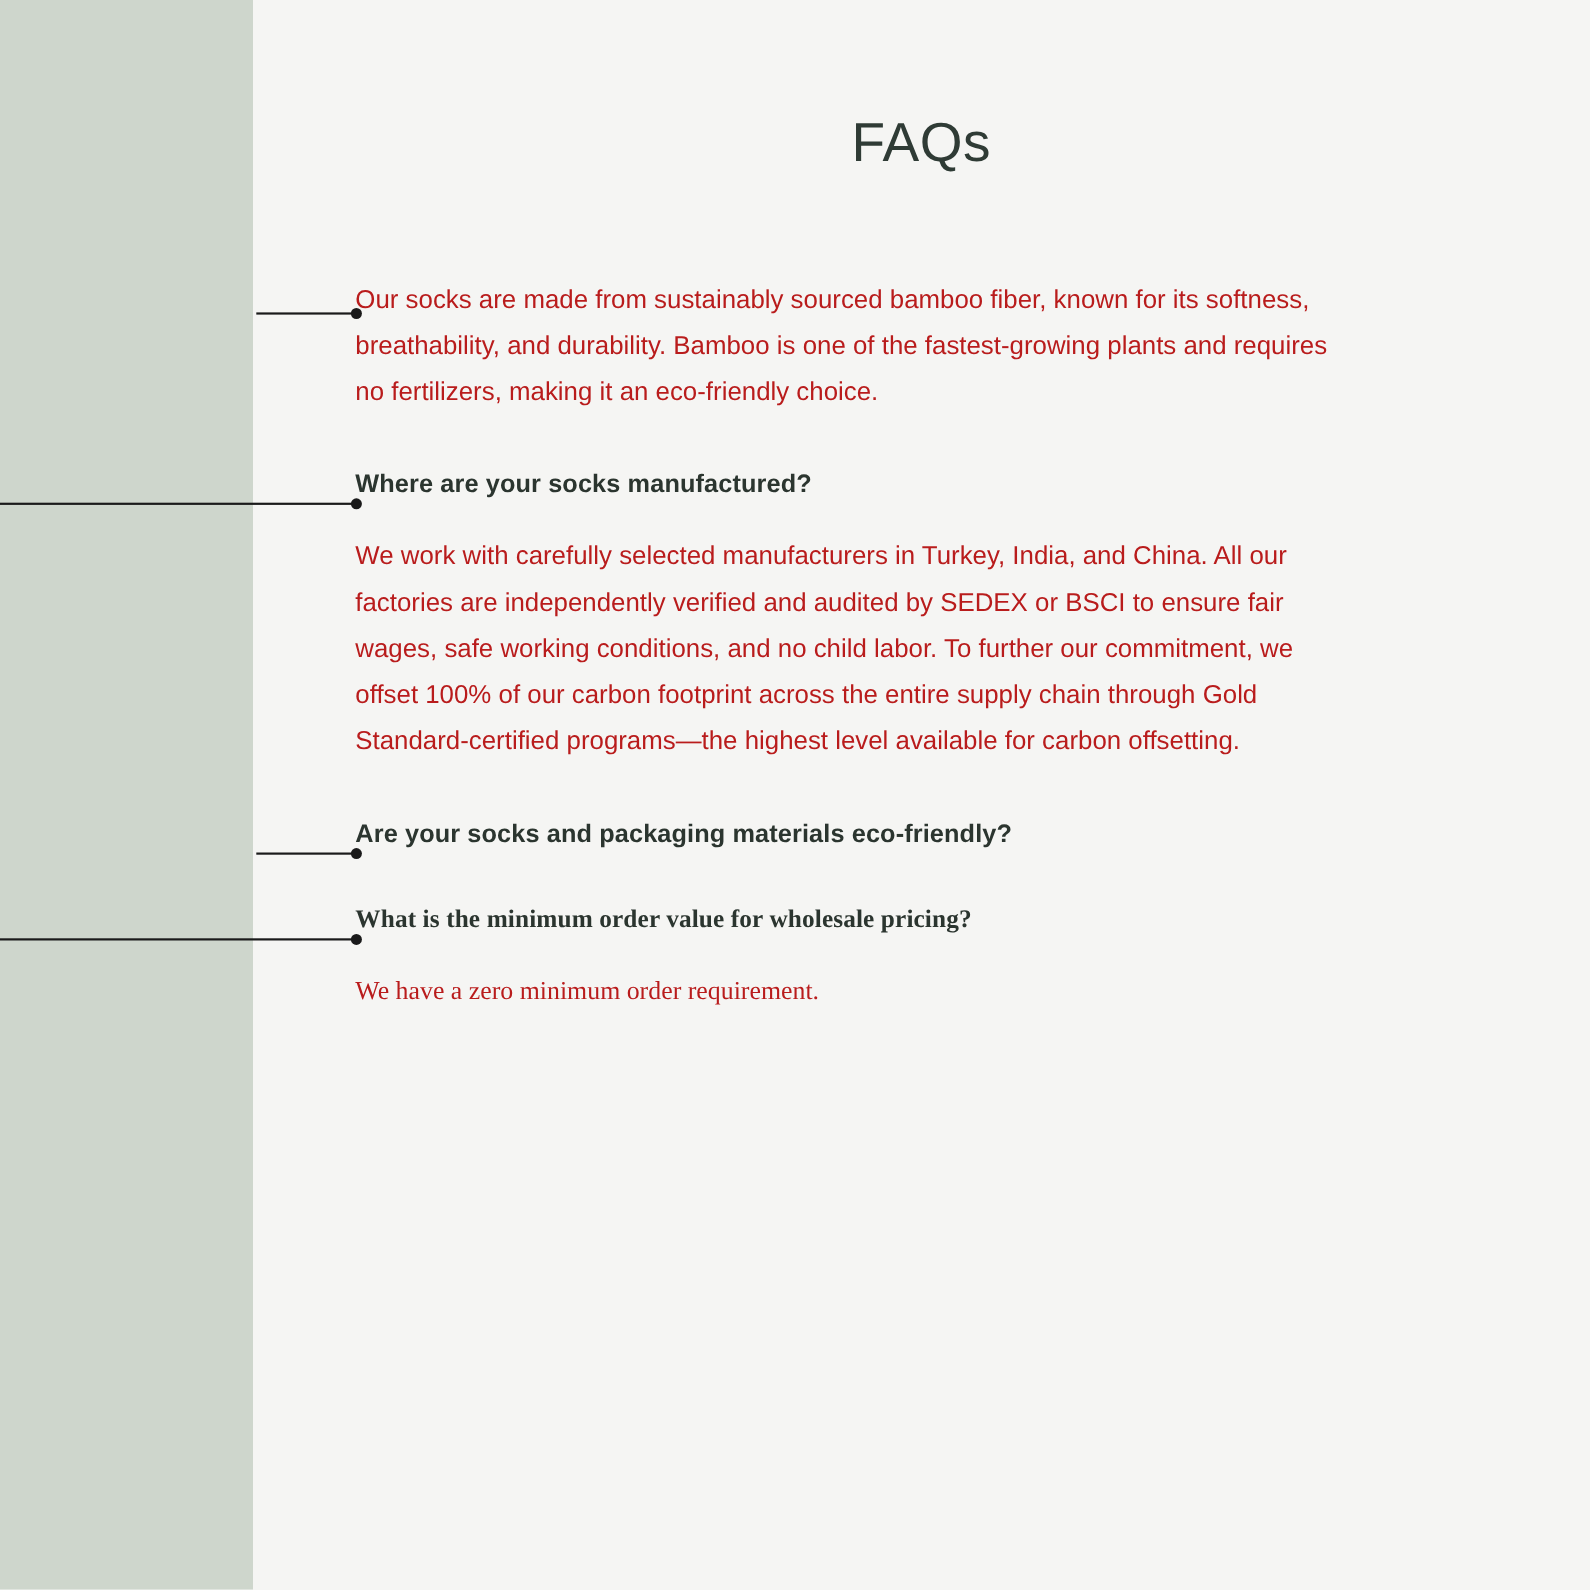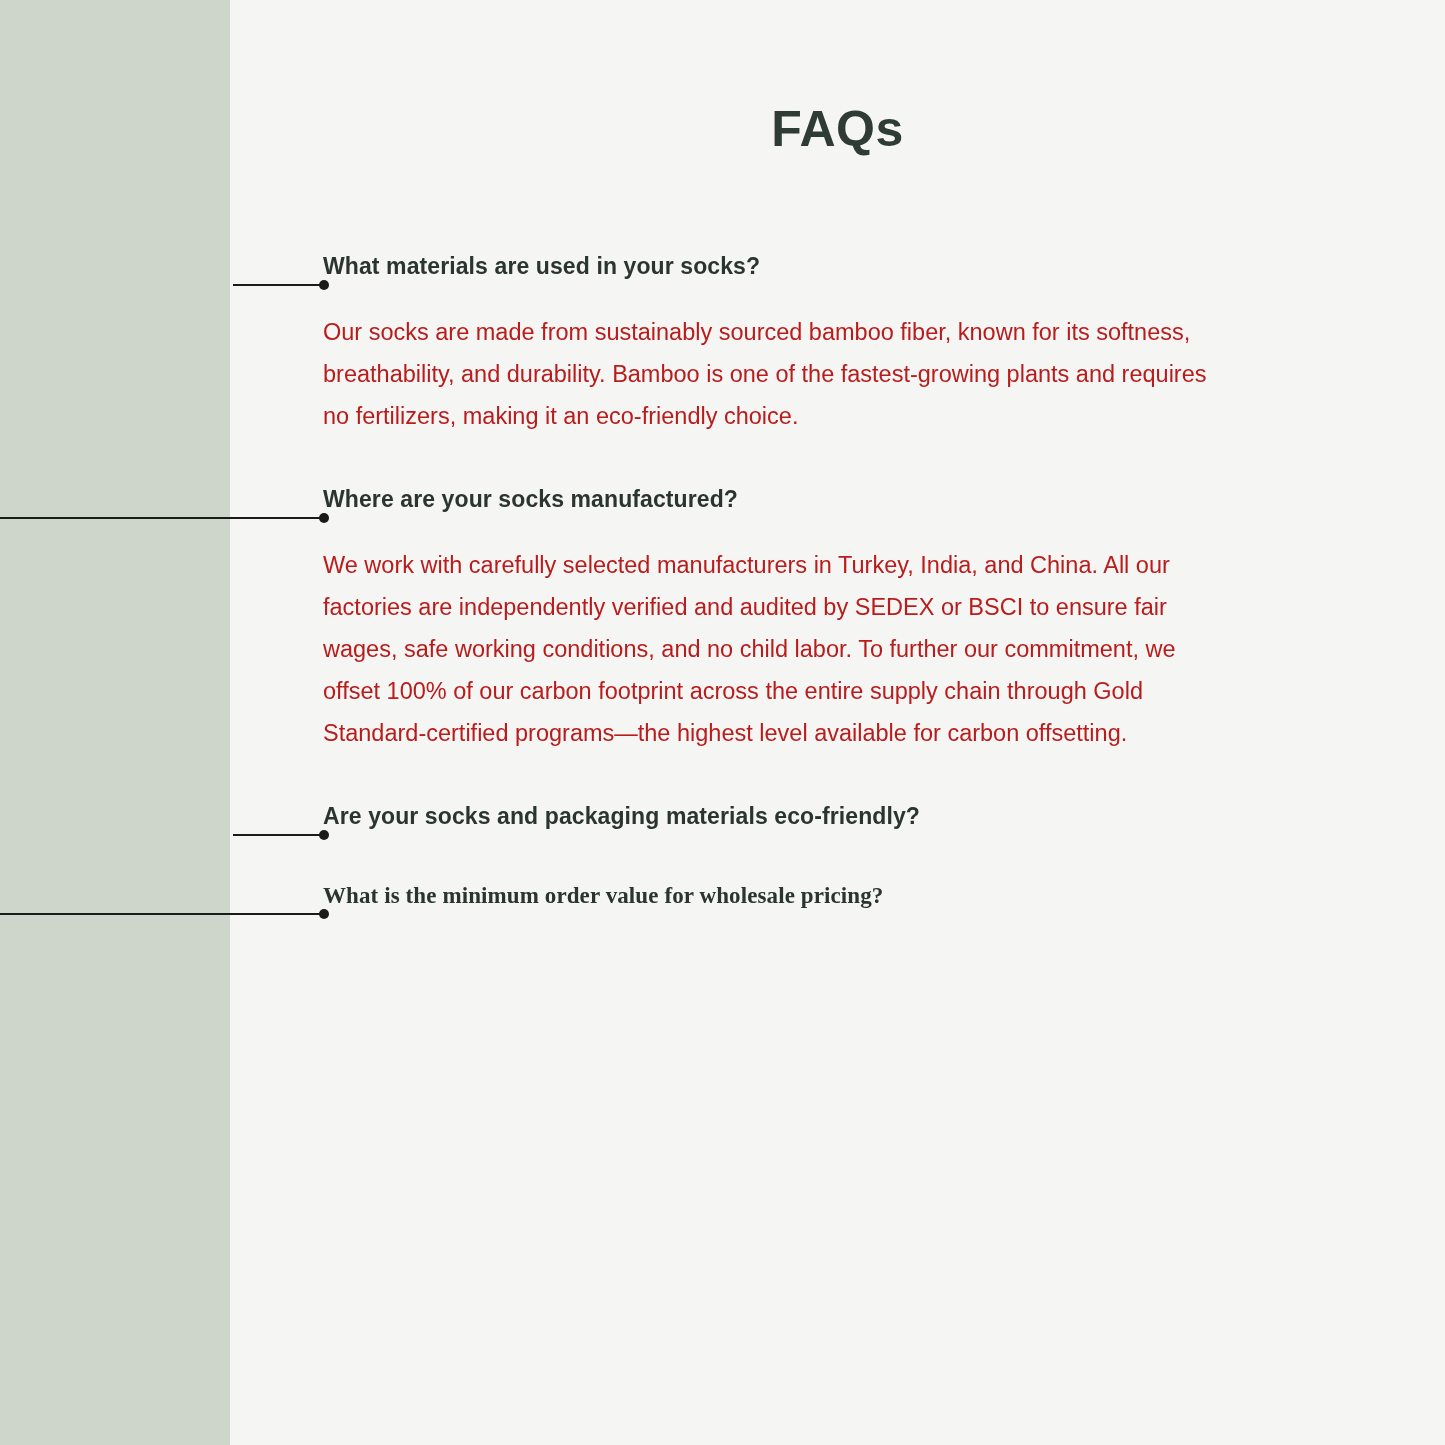--- a/index.html
+++ b/index.html
@@ -27,21 +27,21 @@
   }
 
   
   #page-title {
     position: absolute;
     top: 100px;
     left: 230px;
     width: 1215px;
     text-align: center;
     font-size: 50px;
-    font-weight: bold;
+    font-weight: normal;
     letter-spacing: 0.5px;
     color: #2f3b35;
   }
 
   
   #faq-list {
     position: absolute;
     left: 323px;
     top: 252px;
     width: 930px;
@@ -101,21 +101,20 @@
 <div id="left-band"></div>
 
 <div id="page-title">FAQs</div>
 
 <div id="faq-list">
 
   <div class="faq-item">
     <div class="connector" style="left:-90px; width:90px; top:32px;">
       <span class="dot"></span>
     </div>
-    <p class="faq-question">What materials are used in your socks?</p>
     <p class="faq-answer">Our socks are made from sustainably sourced bamboo fiber, known for its softness, breathability, and durability. Bamboo is one of the fastest-growing plants and requires no fertilizers, making it an eco-friendly choice.</p>
   </div>
 
   <div class="faq-item">
     <div class="connector" style="left:-323px; width:323px; top:32px;">
       <span class="dot"></span>
     </div>
     <p class="faq-question">Where are your socks manufactured?</p>
     <p class="faq-answer">We work with carefully selected manufacturers in Turkey, India, and China. All our factories are independently verified and audited by SEDEX or BSCI to ensure fair wages, safe working conditions, and no child labor. To further our commitment, we offset 100% of our carbon footprint across the entire supply chain through Gold Standard-certified programs—the highest level available for carbon offsetting.</p>
   </div>
@@ -125,15 +124,16 @@
       <span class="dot"></span>
     </div>
     <p class="faq-question">Are your socks and packaging materials eco-friendly?</p>
   </div>
 
   <div class="faq-item gap-large">
     <div class="connector" style="left:-323px; width:323px; top:32px;">
       <span class="dot"></span>
     </div>
     <p class="faq-question">What is the minimum order value for wholesale pricing?</p>
+    <p class="faq-answer">We have a zero minimum order requirement.</p>
   </div>
 
 </div>
 
 </body></html>

